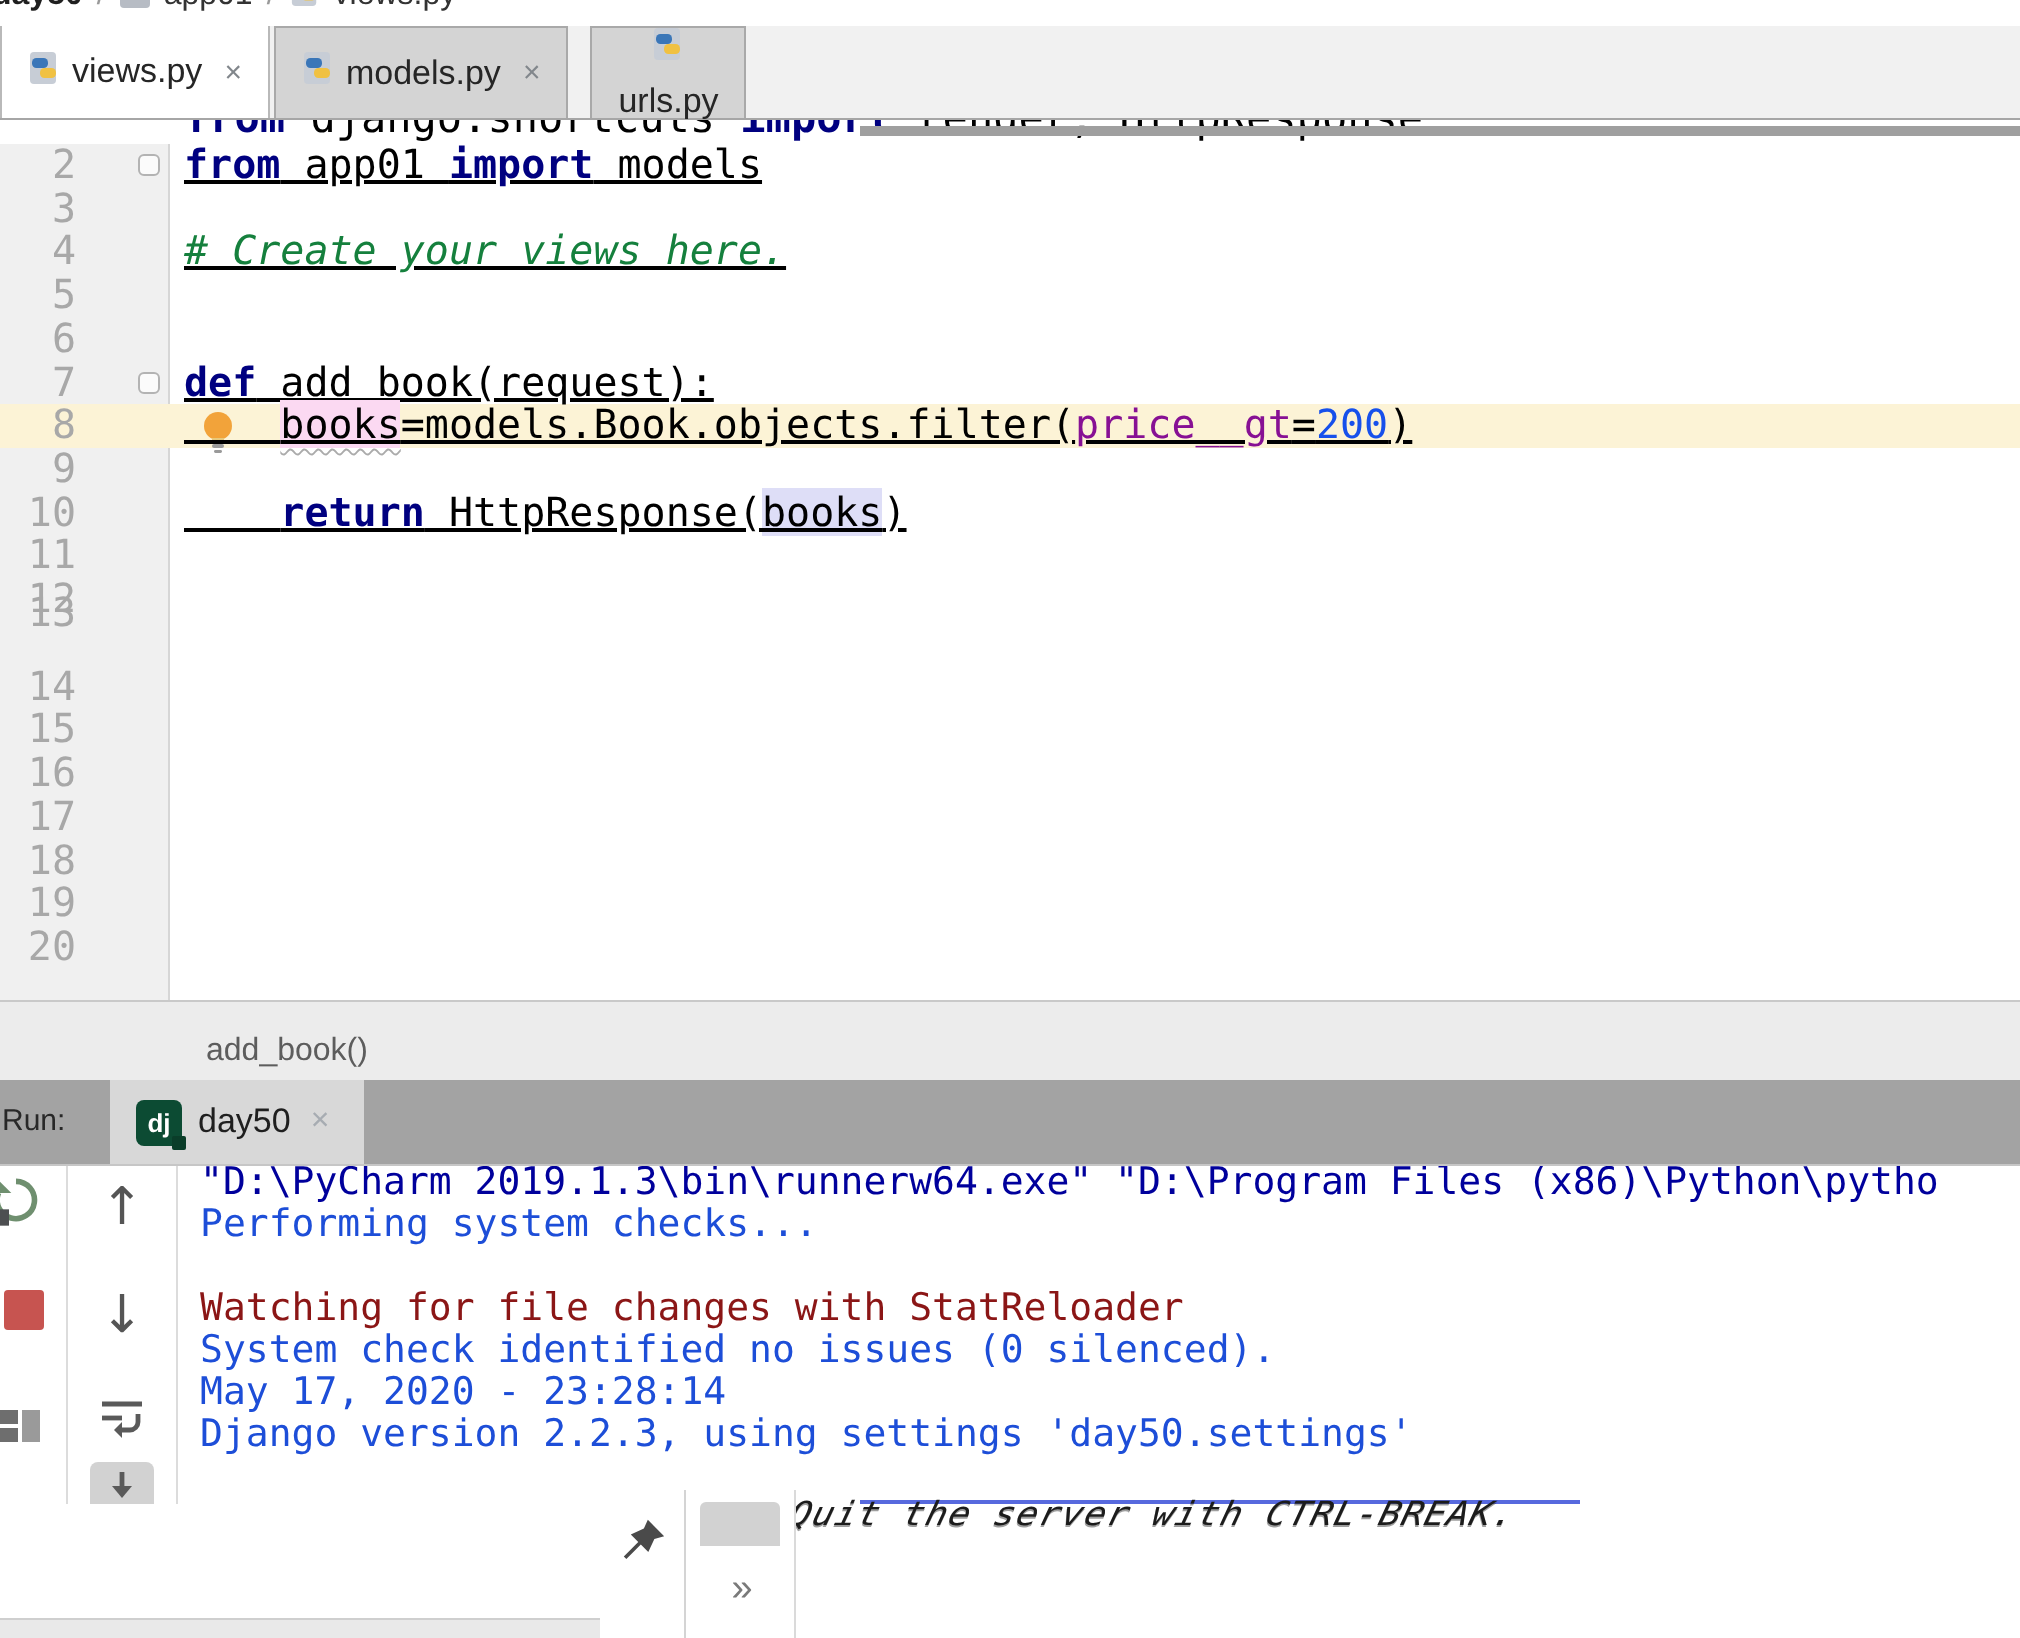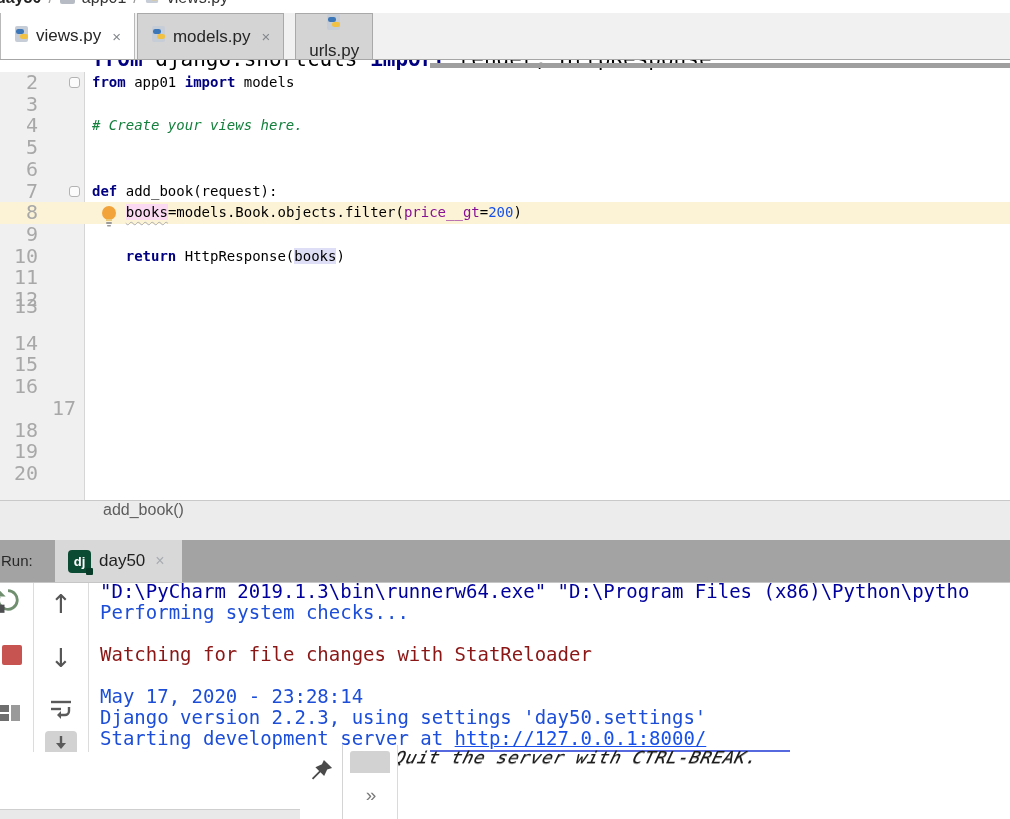--- a/index.html
+++ b/index.html
@@ -30,32 +30,32 @@
   #graybar{position:absolute;top:63px;left:430px;right:0;height:5px;background:#9f9f9f;}
 
   
   #editor{position:absolute;top:72px;left:0;right:0;height:428px;background:#fff;overflow:hidden;}
   #gutterbg{position:absolute;left:0;top:0;bottom:0;width:84px;background:#f0f0f0;border-right:1px solid #d6d6d6;}
   #curline{position:absolute;left:0;right:0;height:22px;background:#fcf3d6;}
   .gnum{position:absolute;left:0;width:38px;text-align:right;color:#a8a8a8;
         font-family:"DejaVu Sans Mono",monospace;font-size:20px;line-height:21.72px;}
   .fold{position:absolute;left:69px;width:11px;height:11px;border:1px solid #b3b3b3;border-radius:3px;background:#fbfbfb;box-sizing:border-box;}
   .codeline{position:absolute;left:92px;white-space:pre;color:#000;
-            font-family:"DejaVu Sans Mono",monospace;font-size:14px;line-height:21.72px;}
+            font-family:"DejaVu Sans Mono",monospace;font-size:20px;line-height:21.72px;text-decoration:underline;}
   .sk{color:#000080;font-weight:bold;}
   .sc{color:#15803d;font-style:italic;}
   .sp{color:#871094;}
   .sn{color:#1750eb;}
   .swp{background:#fbd9f2;text-decoration:underline wavy #ababab 1px;text-underline-offset:4px;}
   .srp{background:#dedef7;}
   #bulb{position:absolute;left:99px;top:133px;width:20px;height:22px;}
 
   
   #funcbar{position:absolute;top:500px;left:0;right:0;height:52px;background:#ececec;box-sizing:border-box;
-           border-top:1px solid #c9c9c9;border-bottom:1px solid #c9c9c9;display:flex;}
+           border-top:1px solid #c9c9c9;border-bottom:1px solid #c9c9c9;display:flex;align-items:center;}
   #funcbar .fn{margin-left:103px;font-size:16px;color:#5d5d5d;}
 
   
   #runrow{position:absolute;top:540px;left:0;right:0;height:42px;background:#a3a3a3;}
   #runlabel{position:absolute;left:1px;top:12px;font-size:15px;color:#282828;}
   #runtab{position:absolute;left:55px;top:0;height:42px;width:127px;background:#d8d8d8;
           display:flex;align-items:center;gap:8px;padding-left:13px;box-sizing:border-box;cursor:default;}
   #djicon{width:23px;height:23px;background:#0c4b33;border-radius:4px;color:#fff;font-weight:bold;
           font-size:13px;display:flex;align-items:center;justify-content:center;position:relative;}
   #djicon:after{content:"";position:absolute;right:-2px;bottom:-2px;width:7px;height:7px;background:#0a3d29;border-radius:1px;}
@@ -161,21 +161,21 @@
         <div class="gnum" style="top: 108.6px;">7</div>
         <div class="gnum" style="top: 130.32px;">8</div>
         <div class="gnum" style="top: 152.04px;">9</div>
         <div class="gnum" style="top: 173.76px;">10</div>
         <div class="gnum" style="top: 195.48px;">11</div>
         <div class="gnum" style="top: 217.2px;">12</div>
         <div class="gnum" style="top: 224px;">13</div>
         <div class="gnum" style="top: 260.64px;">14</div>
         <div class="gnum" style="top: 282.36px;">15</div>
         <div class="gnum" style="top: 304.08px;">16</div>
-        <div class="gnum" style="top: 325.8px; padding-left: 38px;">17</div>
+        <div class="gnum" style="top: 325.8px;">17</div>
         <div class="gnum" style="top: 347.52px;">18</div>
         <div class="gnum" style="top: 369.24px;">19</div>
         <div class="gnum" style="top: 390.96px;">20</div>
       </div>
     <div id="folds">
         <div class="fold" style="top: 5px;"></div>
         <div class="fold" style="top: 113.6px;"></div>
       </div>
     <div id="bulb">
       <svg width="20" height="22" viewBox="0 0 20 22">
@@ -245,23 +245,23 @@
           <path d="M10 2v10" stroke="#5a5a5a" stroke-width="2.4" fill="none"></path>
           <path d="M5 9l5 6 5-6z" fill="#5a5a5a"></path>
         </svg>
       </div>
     </div>
     <div id="consolelines">
         <div class="cline" style="top: -2px;"><span class="ccmd">"D:\PyCharm 2019.1.3\bin\runnerw64.exe" "D:\Program Files (x86)\Python\pytho</span></div>
         <div class="cline" style="top: 19px;"><span class="cplain">Performing system checks...</span></div>
         <div class="cline" style="top: 40px;"></div>
         <div class="cline" style="top: 61px;"><span class="cerr">Watching for file changes with StatReloader</span></div>
+        <div class="cline" style="top: 82px;"><span class="cplain">System check identified no issues (0 silenced).</span></div>
         <div class="cline" style="top: 103px;"><span class="cplain">May 17, 2020 - 23:28:14</span></div>
         <div class="cline" style="top: 124px;"><span class="cplain">Django version 2.2.3, using settings 'day50.settings'</span></div>
-        <div class="cline" style="top: 145px;"><span class="cplain">Starting development server at </span><span class="clink">http://127.0.0.1:8000/</span></div>
       </div>
     <div id="linkunderline"></div>
     <div id="garbled">Quit the server with CTRL-BREAK.</div>
   </div>
 
   <div id="whiteout"></div>
   <div id="popup">
     <div id="pinbtn">
       <svg width="28" height="28" viewBox="0 0 24 24">
         <path d="M14.5 2.5l7 7-4.2 1.2-2.6 5.6-3.2-3.2-6.2 6.2-1.1-1.1 6.2-6.2-3.2-3.2 5.6-2.6z" fill="#4a4a4a"></path>

